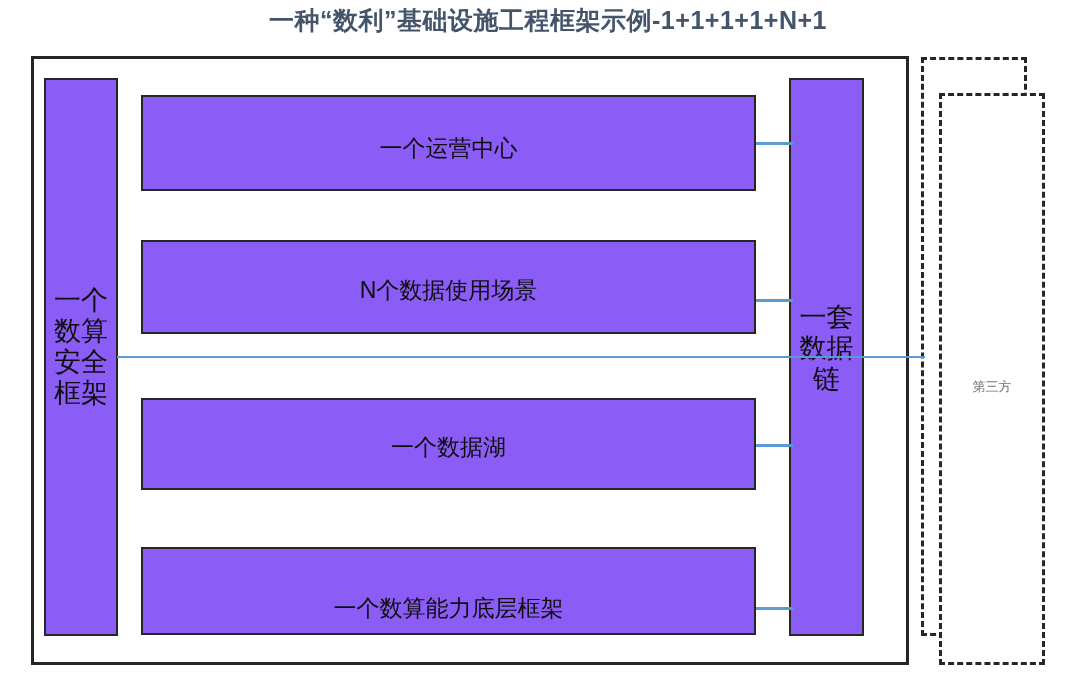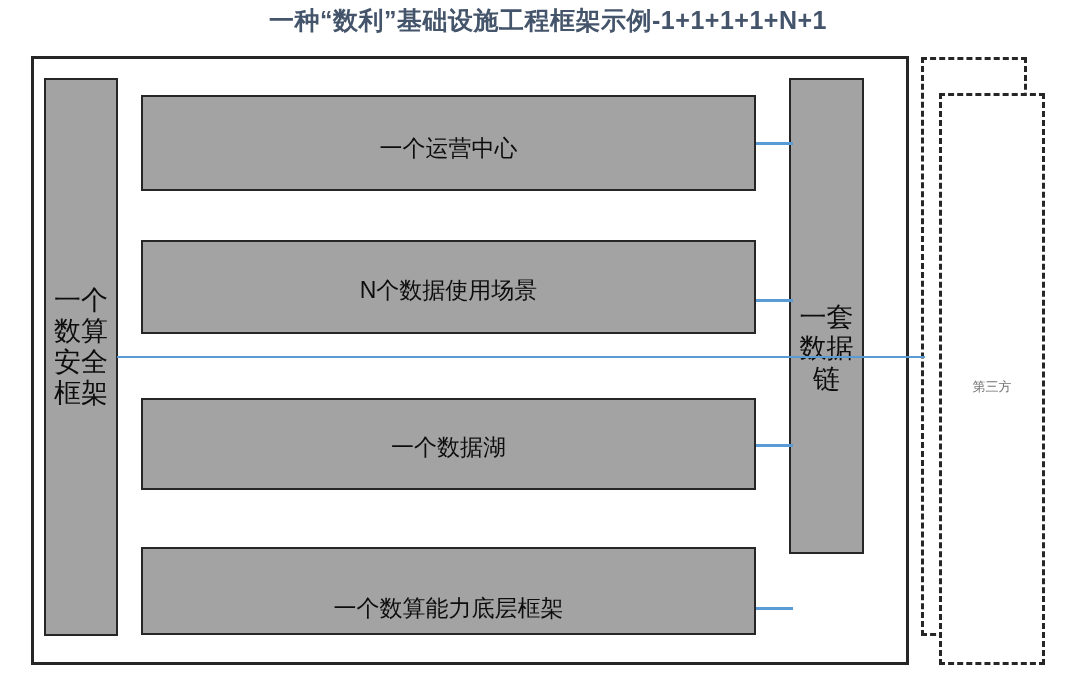--- a/index.html
+++ b/index.html
@@ -19,21 +19,21 @@
     color:#44546A;
     letter-spacing:0.5px;
     white-space:nowrap;
     margin-left:8px;
   }
 
   
   .box{
     position:absolute;
     box-sizing:border-box;
-    background:#a3a3a3;
+    background:#8b5cf6;
     border:2px solid #262626;
   }
   .outer-frame{border-width:3px;background:transparent;}
 
   
   .dashbox{
     position:absolute;
     box-sizing:border-box;
     border:3px dashed #262626;
     background:#ffffff;
@@ -104,21 +104,21 @@
   </div>
 
   <div class="box" style="left:141px;top:398px;width:615px;height:92px;">
     <div class="hlabel" style="top:32px;">一个数据湖</div>
   </div>
 
   <div class="box" style="left:141px;top:547px;width:615px;height:88px;">
     <div class="hlabel" style="top:44px;">一个数算能力底层框架</div>
   </div>
 
-  <div class="box" style="left:789px;top:78px;width:75px;height:476px;">
+  <div class="box" style="left:789px;top:78px;width:75px;height:558px;">
     <div class="vlabel" style="top:222px;">
       <span class="vline">一套</span>
       <span class="vline">数据</span>
       <span class="vline">链</span>
     </div>
   </div>
 
   <div class="dashbox front" style="left:939px;top:93px;width:106px;height:572px;">
     <div class="small-label" style="top:282px;">第三方</div>
   </div>

